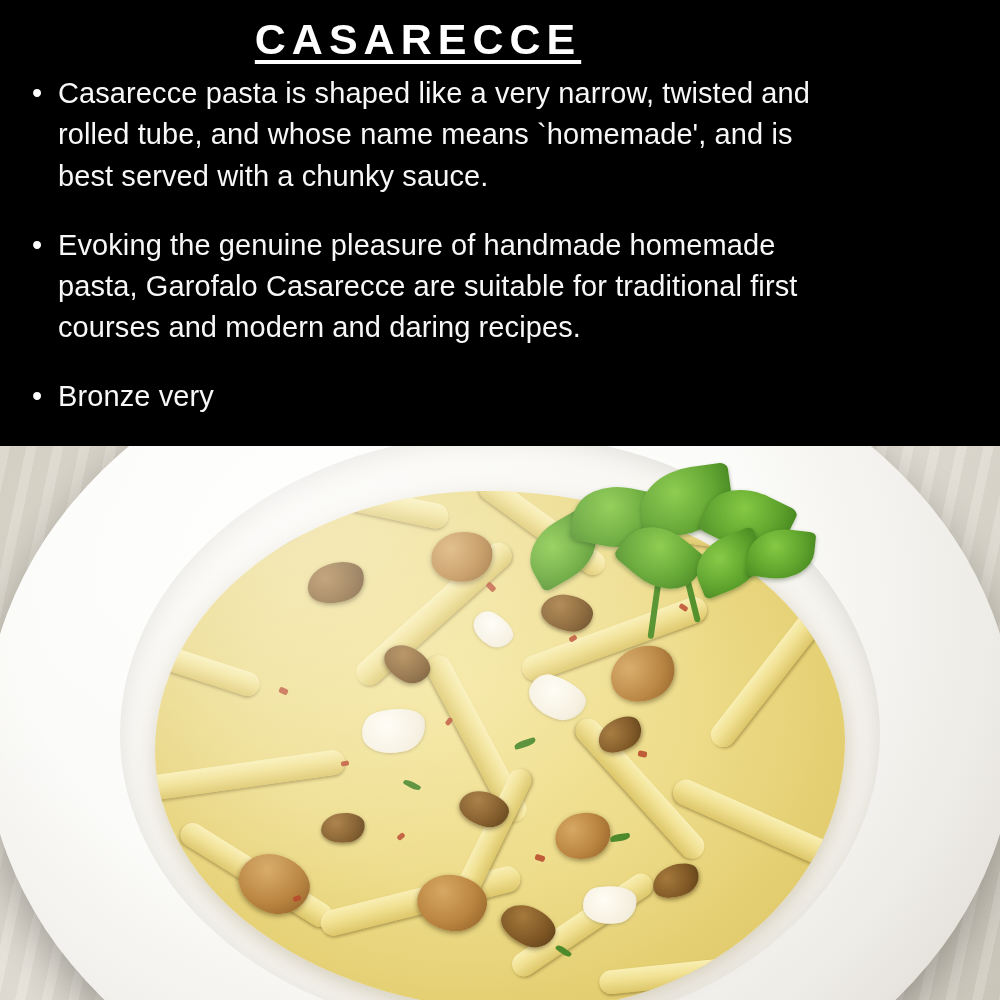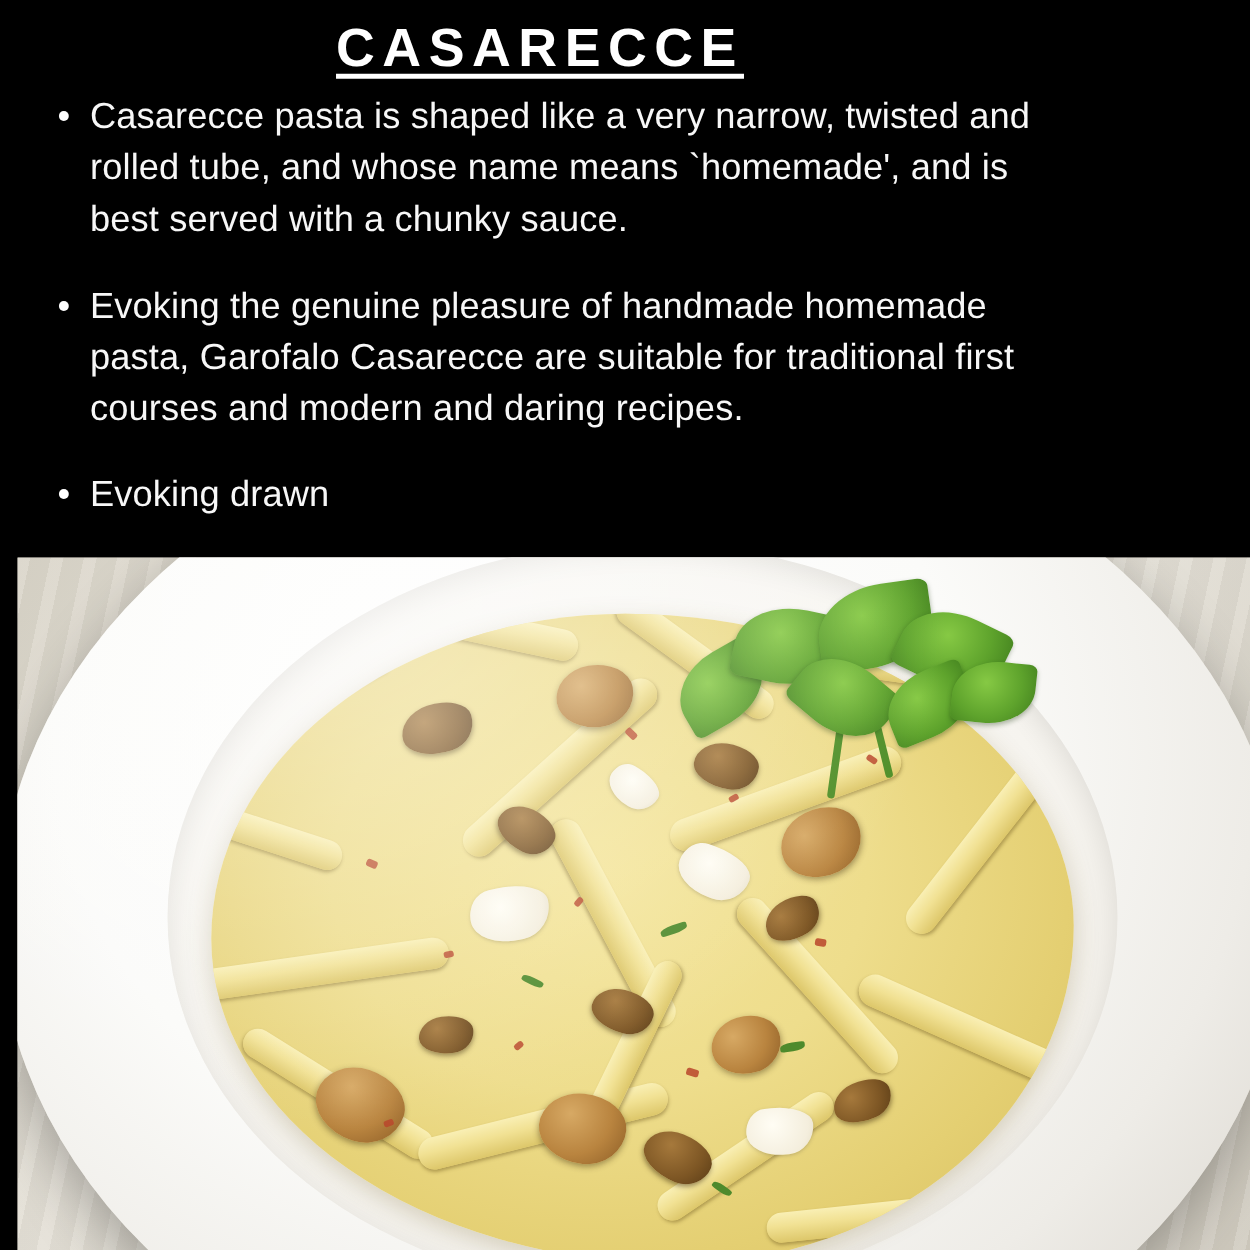--- a/index.html
+++ b/index.html
@@ -13,21 +13,20 @@
     font-family: "Liberation Sans", sans-serif;
     overflow: hidden;
   }
   .page {
     position: relative;
     width: 836px;
     height: 1000px;
     background: #000000;
     display: flex;
     flex-direction: column;
-    padding-left: 14px;
   }
   
   .text-panel {
     background: #000000;
     color: #ffffff;
     padding: 10px 18px 14px 18px;
     box-sizing: border-box;
     height: 446px;
   }
   .title {
@@ -209,21 +208,21 @@
       <li class="bullet">
         <span class="dot">•</span>
         <span>Casarecce pasta is shaped like a very narrow, twisted and rolled tube, and whose name means `homemade', and is best served with a chunky sauce.</span>
       </li>
       <li class="bullet">
         <span class="dot">•</span>
         <span>Evoking the genuine pleasure of handmade homemade pasta, Garofalo Casarecce are suitable for traditional first courses and modern and daring recipes.</span>
       </li>
       <li class="bullet">
         <span class="dot">•</span>
-        <span>Evoking drawn</span>
+        <span>Bronze very</span>
       </li>
     </ul>
   </div>
 
   <div class="photo">
     <div class="tablecloth"></div>
     <div class="cloth-folds"></div>
 
     <div class="plate"></div>
     <div class="plate-well"></div>

